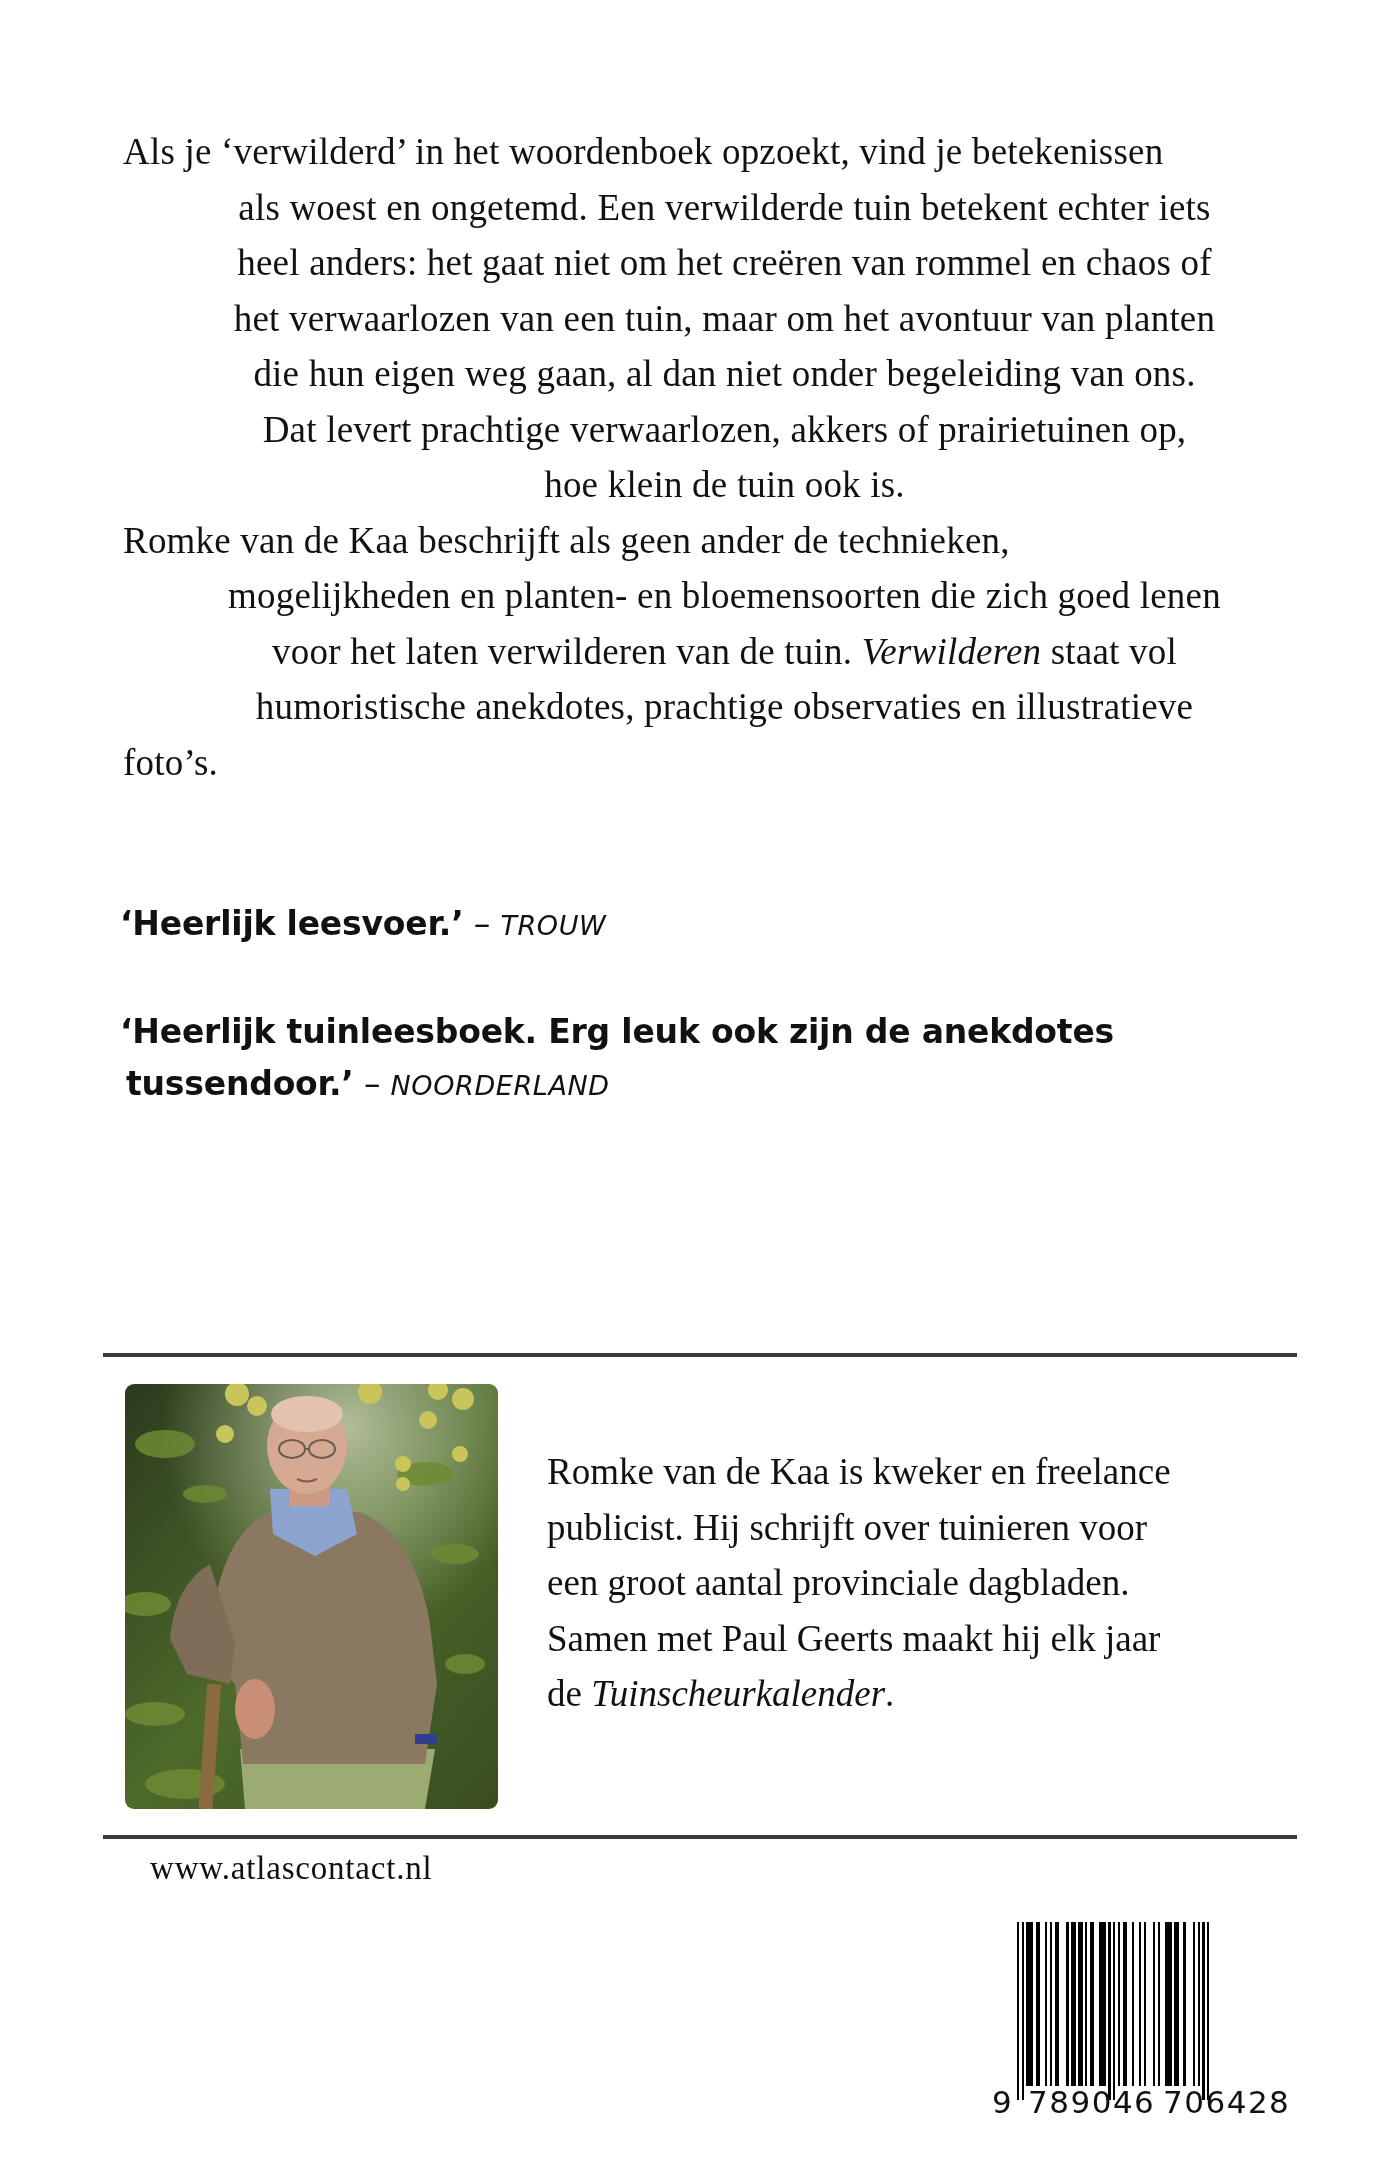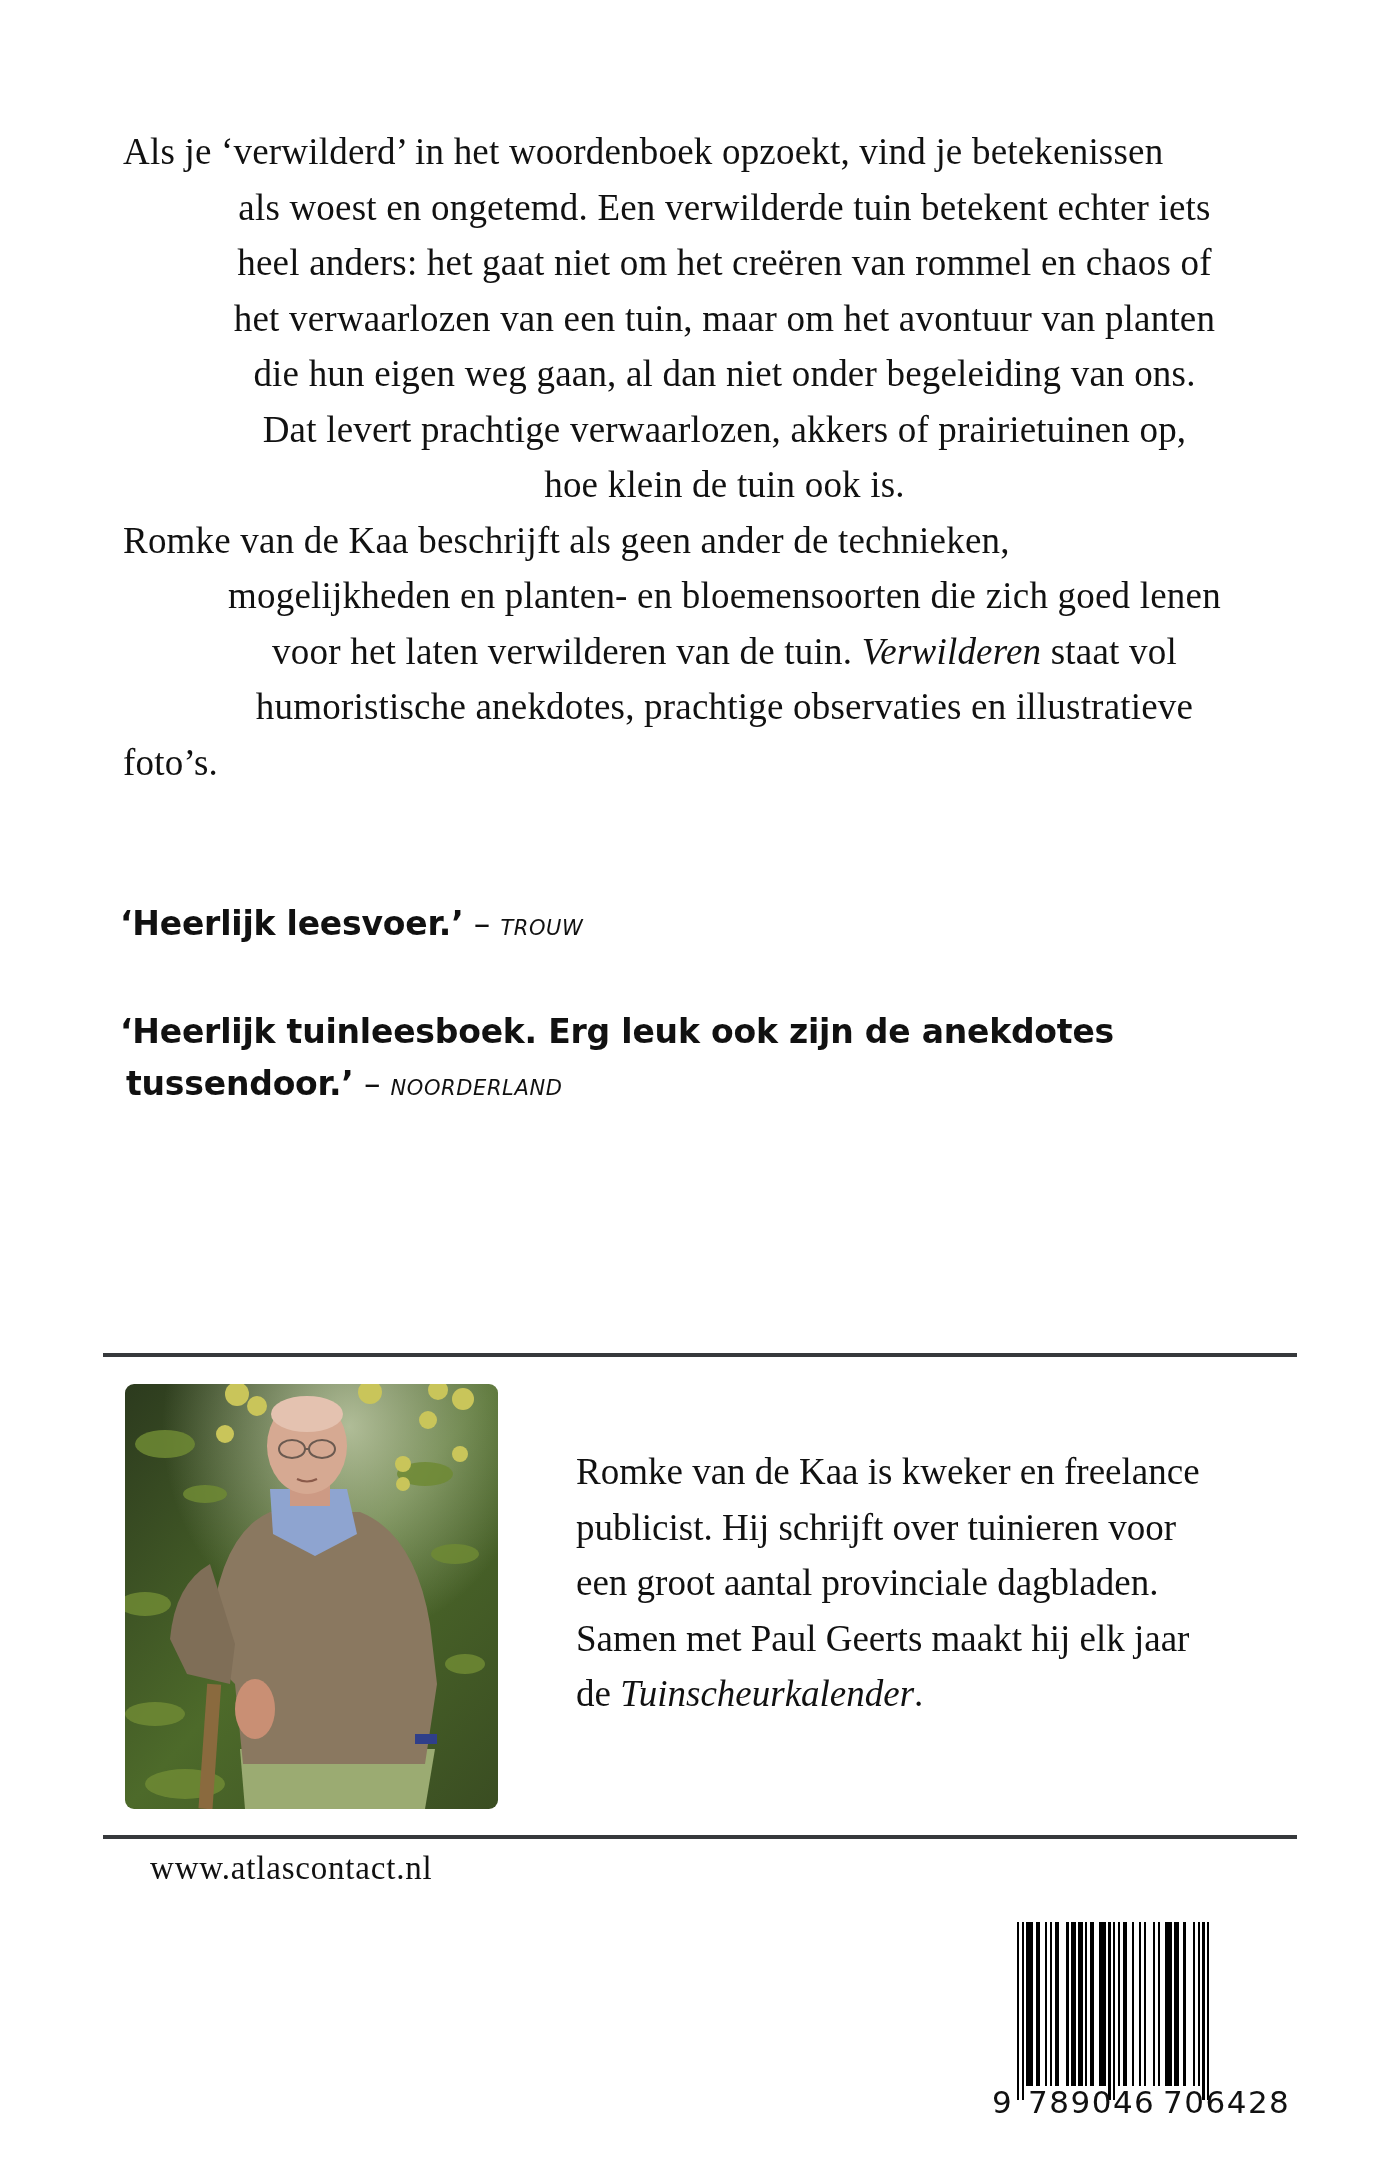--- a/index.html
+++ b/index.html
@@ -6,33 +6,33 @@
   body { width: 1400px; height: 2178px; position: relative; overflow: hidden; color: #111; }
   .serif { font-family: "Liberation Serif", "DejaVu Serif", serif; }
   .sans { font-family: "DejaVu Sans", "Liberation Sans", sans-serif; }
 
   #blurb { position: absolute; left: 123px; top: 124px; width: 1200px; }
   #blurb .line { display: block; font-size: 37px; line-height: 55.5px; height: 55.5px; white-space: nowrap; letter-spacing: 0.2px; }
   #blurb .line.indent { padding-left: 3px; text-align: center; }
   em { font-style: italic; }
 
   .quote { position: absolute; left: 120px; font-size: 33px; font-weight: bold; letter-spacing: -0.2px; white-space: nowrap; line-height: 52px; }
-  .quote .src { font-style: italic; font-weight: normal; font-size: 21px; letter-spacing: 0.6px; }
+  .quote .src { font-style: italic; font-weight: normal; font-size: 27px; letter-spacing: 0.6px; }
   .quote .dash { font-weight: normal; }
   #quote-1 { top: 898px; }
   #quote-2 { top: 1006px; }
   #quote-2 .l2 { padding-left: 6px; display: block; }
 
   .rule { position: absolute; left: 103px; width: 1194px; height: 4px; background: #36393c; }
   #rule-top { top: 1353px; }
   #rule-bottom { top: 1835px; }
 
   #author-photo { position: absolute; left: 125px; top: 1384px; width: 373px; height: 425px; border-radius: 9px; overflow: hidden; }
   #bio { position: absolute; left: 547px; top: 1444px; width: 720px; }
-  #bio .line { display: block; font-size: 37px; line-height: 55.5px; height: 55.5px; white-space: nowrap; margin-left: 29px; }
+  #bio .line { display: block; font-size: 37px; line-height: 55.5px; height: 55.5px; white-space: nowrap; }
 
   #url { position: absolute; left: 150px; top: 1850px; font-size: 33px; letter-spacing: 0.8px; }
 
   #barcode { position: absolute; left: 990px; top: 1922px; width: 300px; height: 200px; }
   #barcode-bars { position: absolute; left: 27px; top: 0; height: 178px; width: 262px; display: flex; align-items: flex-start; }
   #barcode-bars span { display: block; height: 164px; }
   #barcode-bars span.guard { height: 178px; }
   #barcode-bars span.b { background: #000; }
   #barcode-digits { position: absolute; top: 160px; left: 0; width: 300px; font-family: "DejaVu Sans", sans-serif; font-size: 31px; line-height: 40px; white-space: nowrap; }
   #barcode-digits .d0 { position: absolute; left: 2px; }

